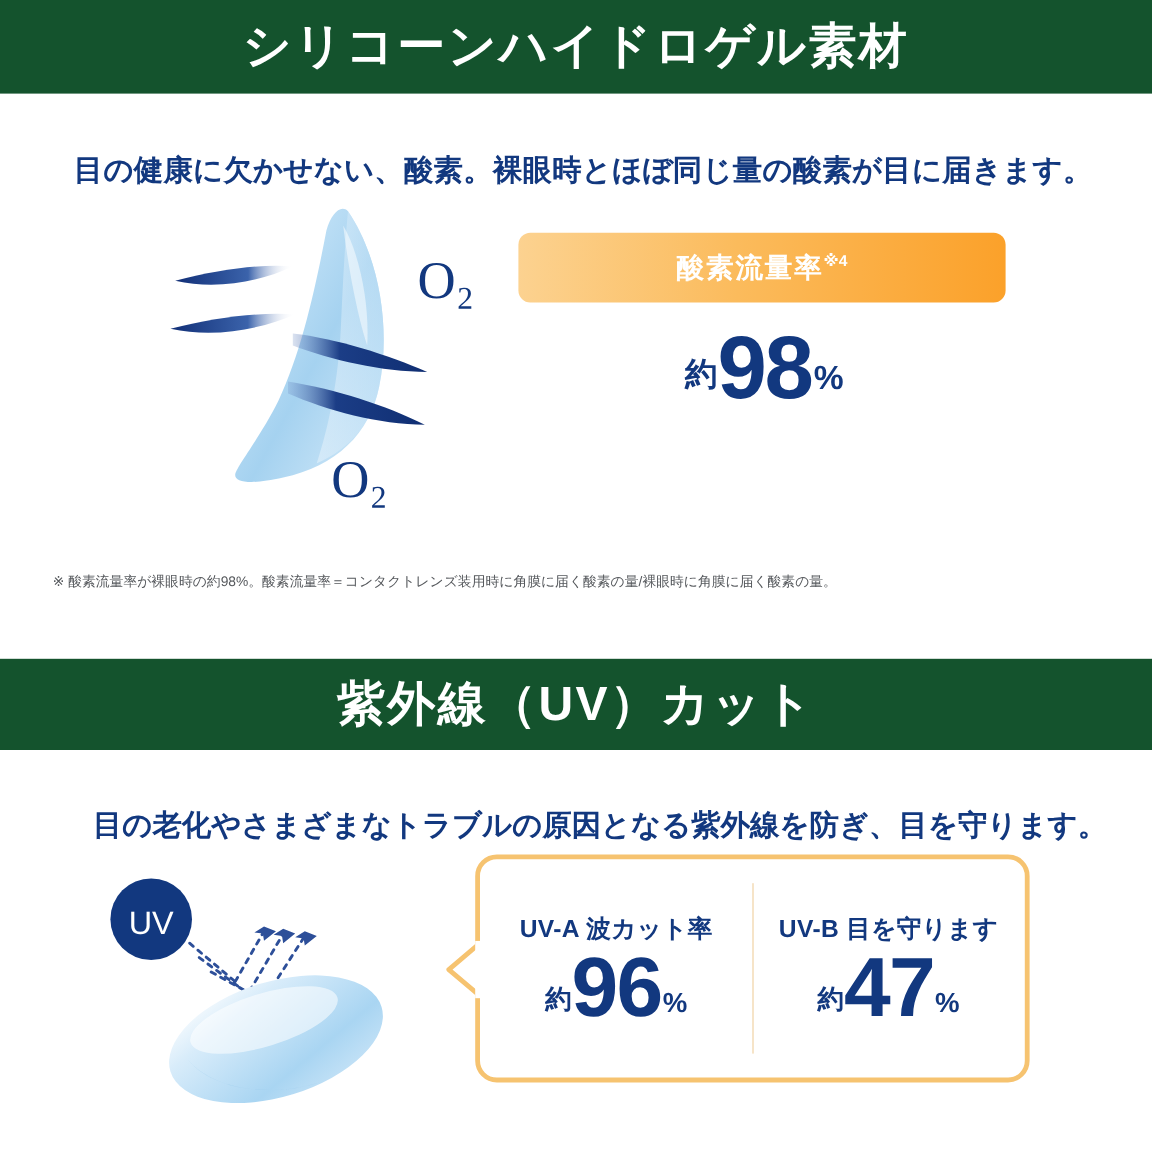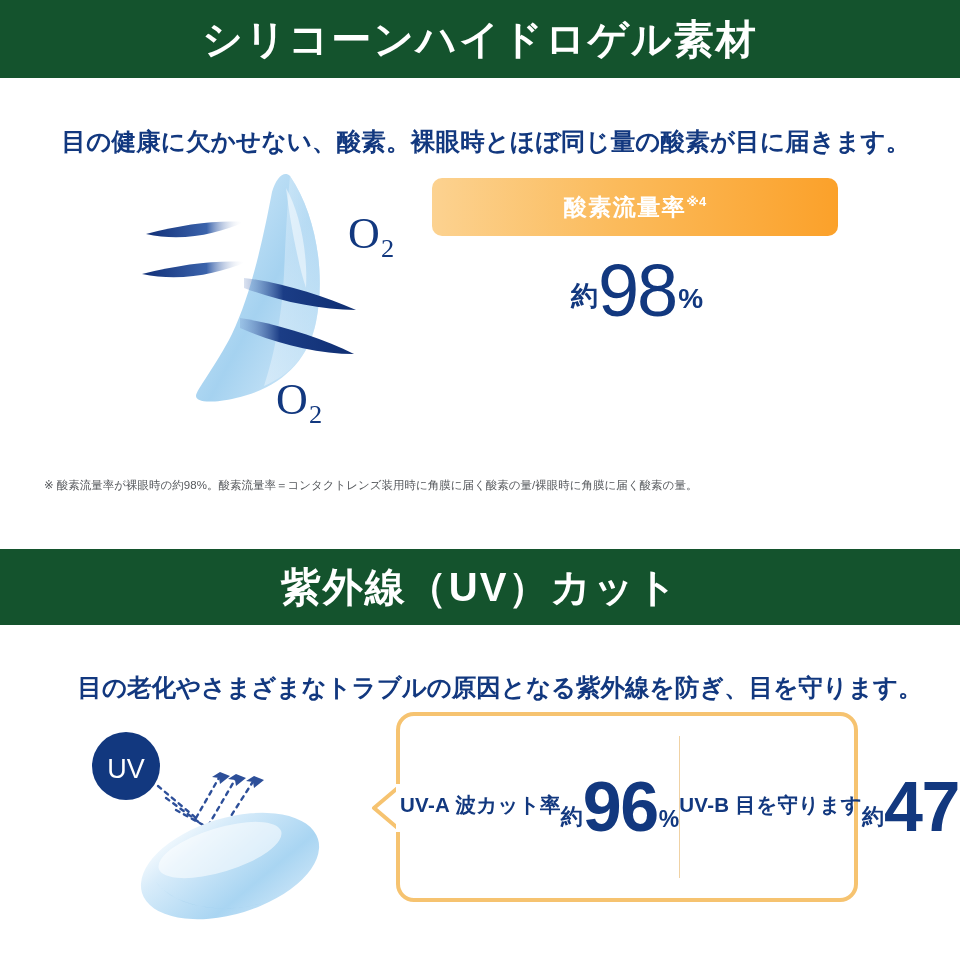--- a/index.html
+++ b/index.html
@@ -64,21 +64,21 @@
     left: 140px;
     top: 8px;
     width: 300px;
     height: 270px;
   }
 
   
   .s1-right {
     position: absolute;
     left: 432px;
-    top: 20px;
+    top: 36px;
     width: 410px;
     text-align: right;
   }
   .badge {
     width: 406px;
     height: 58px;
     border-radius: 10px;
     background: linear-gradient(90deg, #fcd290 0%, #fbbb5c 45%, #fba12a 100%);
     display: flex;
     align-items: center;
@@ -105,21 +105,21 @@
     margin-top: 22px;
     color: #12387f;
   }
   .stat-approx {
     font-size: 27px;
     font-weight: 700;
     padding-bottom: 9px;
   }
   .stat-num {
     font-size: 74px;
-    font-weight: 400;
+    font-weight: 700;
     line-height: 0.88;
     letter-spacing: -2px;
   }
   .stat-pct {
     font-size: 28px;
     font-weight: 700;
     padding-bottom: 8px;
     padding-left: 2px;
   }
 
@@ -178,21 +178,21 @@
   .uv-box-pointer {
     position: absolute;
     left: -30px;
     top: 68px;
     width: 30px;
     height: 48px;
   }
   .uv-col {
     flex: 1;
     display: flex;
-    flex-direction: row;
+    flex-direction: column;
     align-items: center;
     justify-content: center;
     position: relative;
   }
   .uv-col + .uv-col::before {
     content: "";
     position: absolute;
     left: 0;
     top: 20px;
     bottom: 20px;

